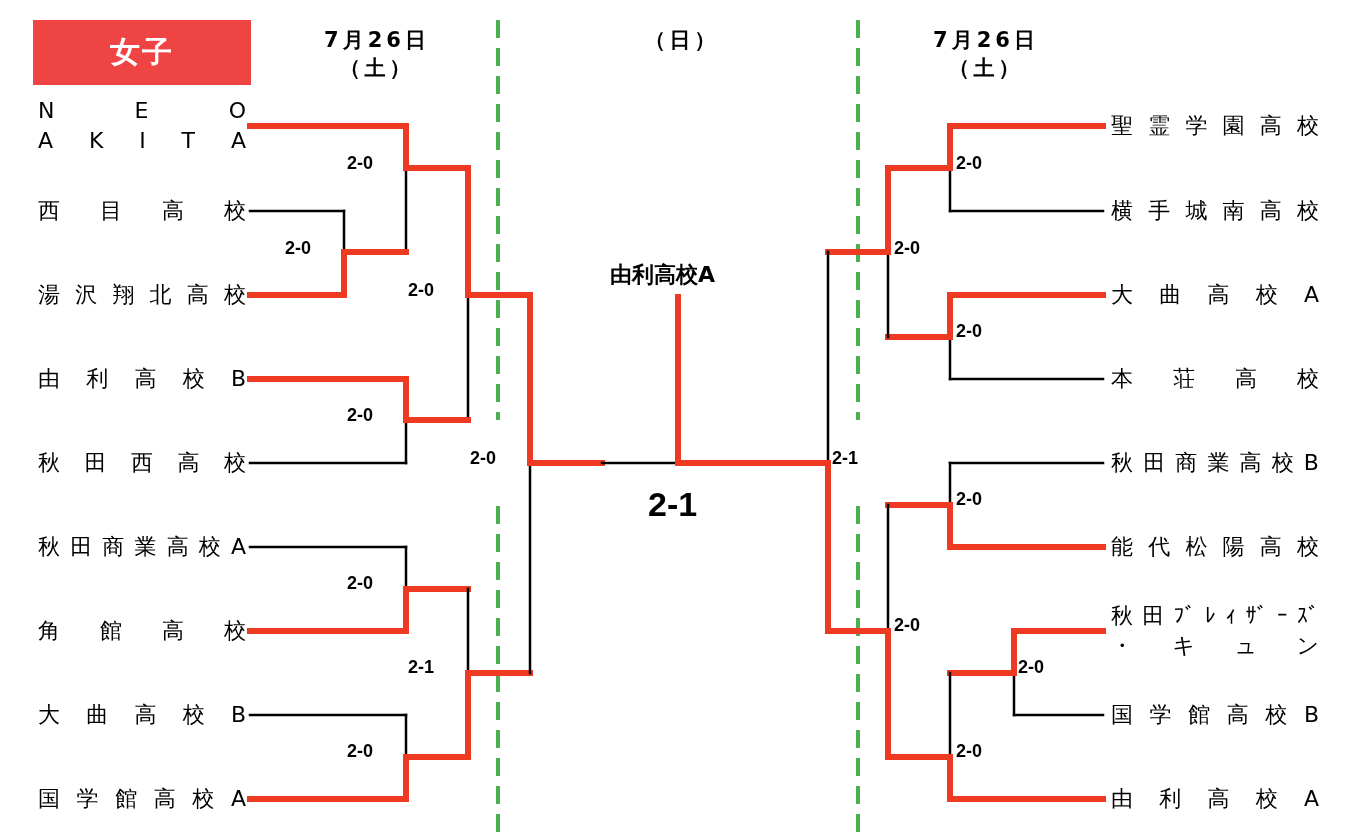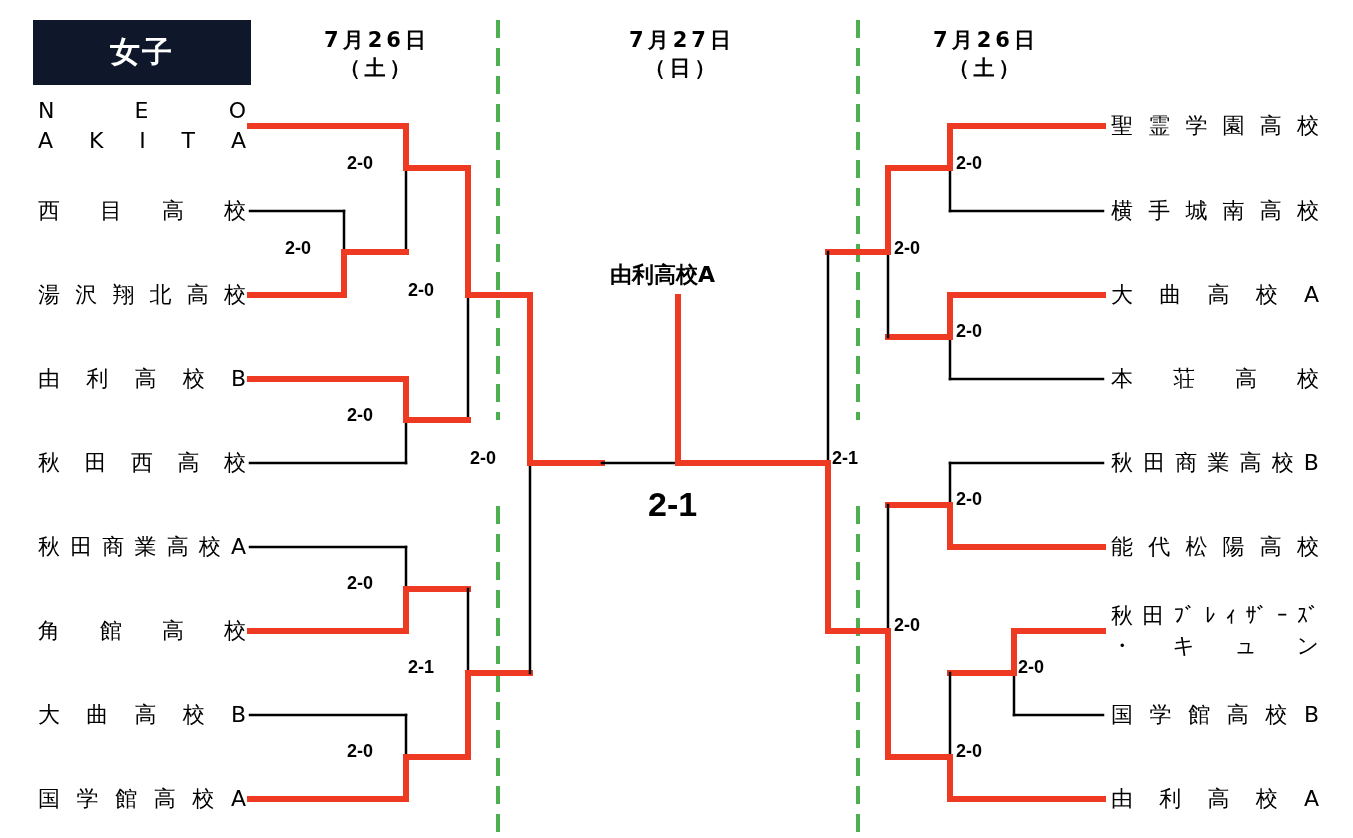--- a/index.html
+++ b/index.html
@@ -1,19 +1,19 @@
 <!DOCTYPE html>
 <html><head>
   <meta charset="utf-8">
   <style>
     html, body { margin: 0; padding: 0; background: #ffffff; }
     body { width: 1353px; height: 838px; position: relative; overflow: hidden;
            font-family: "DejaVu Sans", "Liberation Sans", sans-serif; color: #000; }
     .abs { position: absolute; }
-    #title-box { left: 33px; top: 20px; width: 218px; height: 65px; background: #0f172a;
+    #title-box { left: 33px; top: 20px; width: 218px; height: 65px; background: #ef4444;
                  color: #fff; font-weight: bold; font-size: 30px; display: flex;
                  align-items: center; justify-content: center; letter-spacing: 2px; }
     .date { font-size: 21px; font-weight: bold; text-align: center; line-height: 28px;
             letter-spacing: 4px; width: 180px; }
     .team { font-size: 22px; height: 30px; line-height: 30px; letter-spacing: 0;
             display: flex; justify-content: space-between; width: 208px; }
     .team.two-line { height: 60px; line-height: 30px; flex-direction: column; display: flex; }
     .team .row { display: flex; justify-content: space-between; width: 100%; }
     .score { font-size: 18px; font-weight: bold; font-family: "Liberation Sans", sans-serif; }
     .final-score { font-size: 34px; font-weight: bold; font-family: "Liberation Sans", sans-serif; }
@@ -23,21 +23,20 @@
 </head>
 <body>
 
 <div id="title-box" class="abs">女子</div>
 
 <div class="abs date" style="left:287px; top:26px;">
   <div>7月26日</div>
   <div>（土）</div>
 </div>
 <div class="abs date" style="left:592px; top:26px;">
-  <div>7月27日</div>
   <div>（日）</div>
 </div>
 <div class="abs date" style="left:896px; top:26px;">
   <div>7月26日</div>
   <div>（土）</div>
 </div>
 
 <svg id="bracket" width="1353" height="838">
     <line x1="498" y1="20" x2="498" y2="420" stroke="#4caf50" stroke-width="4" stroke-dasharray="18,10"></line>
     <line x1="498" y1="506" x2="498" y2="838" stroke="#4caf50" stroke-width="4" stroke-dasharray="18,10"></line>

